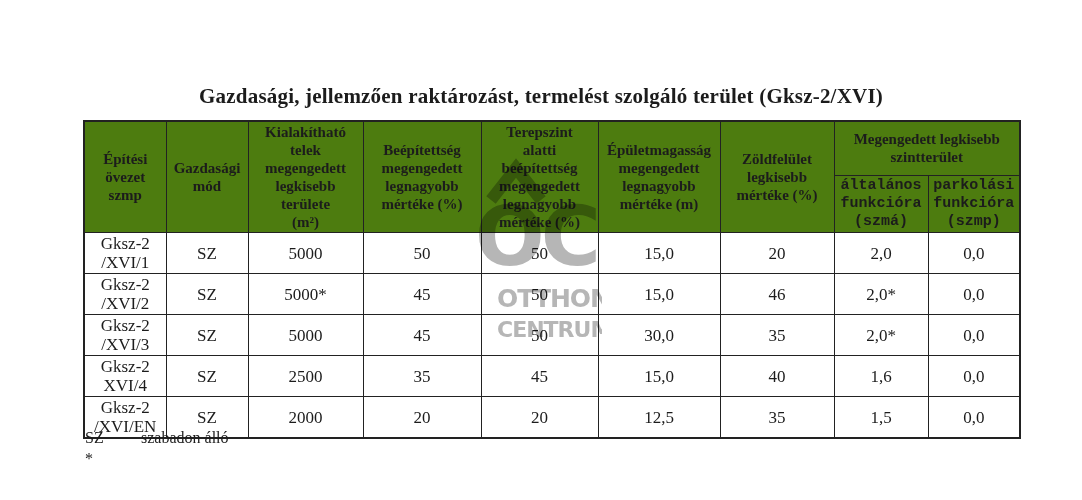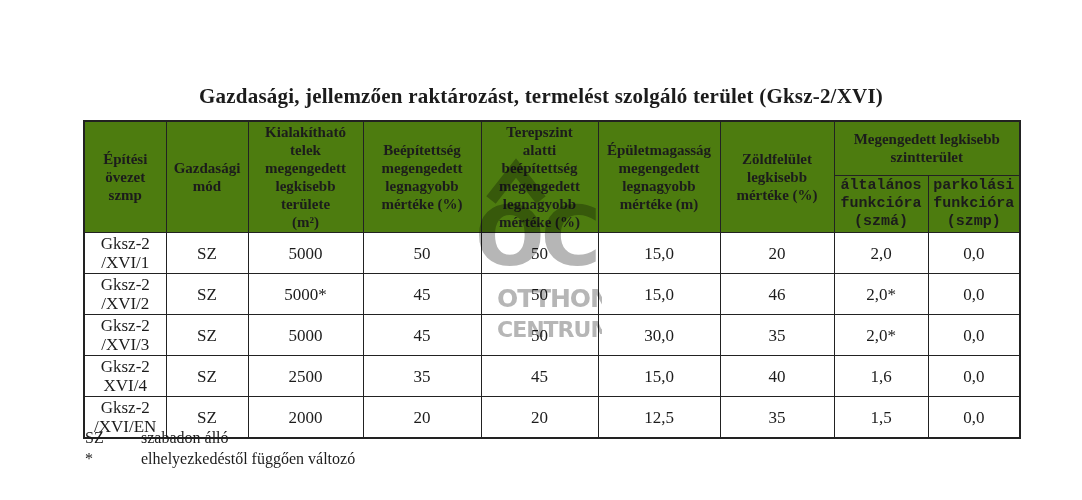--- a/index.html
+++ b/index.html
@@ -209,17 +209,16 @@
     <text class="wm-text" x="20" y="185" font-size="22" letter-spacing="-1">CENTRUM</text>
   </svg>
 
   <div class="footnotes">
     <div class="footnote-line">
       <span class="footnote-symbol">SZ</span>
       <span>szabadon álló</span>
     </div>
     <div class="footnote-line">
       <span class="footnote-symbol">*</span>
-      <span>elhelyezkedéstől függően változó</span>
     </div>
   </div>
 
 </div>
 
 </body></html>

